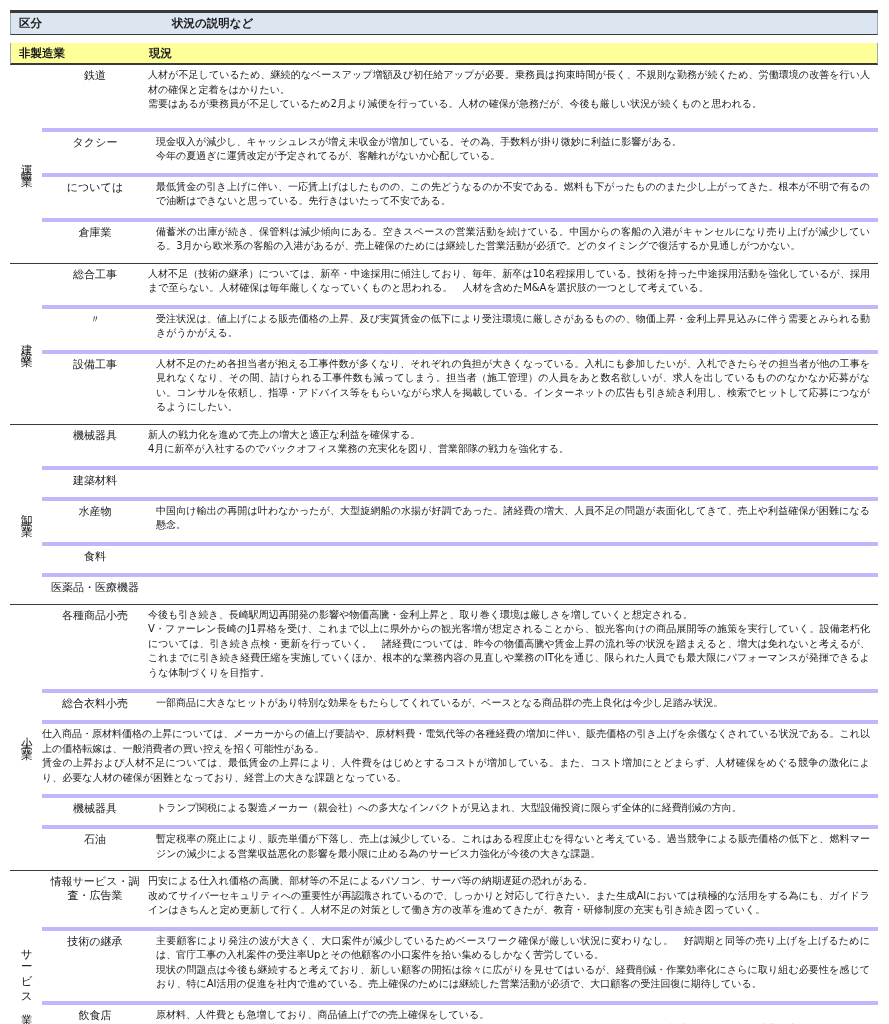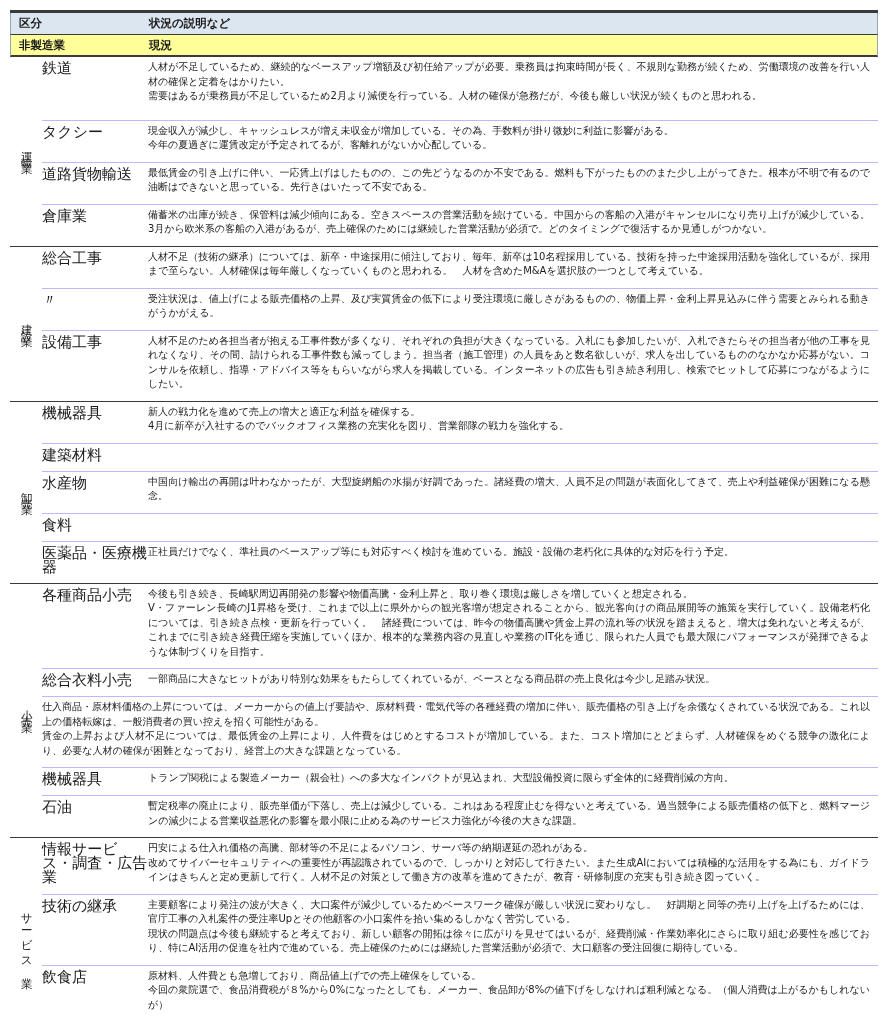--- a/index.html
+++ b/index.html
@@ -12,40 +12,40 @@
     position:absolute;left:10px;top:10px;width:868px;
     border-top:3px solid var(--border-dark);
     border-bottom:2px solid var(--border-dark);
   }
   
   .hrow{
     display:flex;align-items:center;
     height:21px;font-weight:bold;font-size:11.5px;
     border-left:1px solid #98a6bb;border-right:1px solid #98a6bb;
   }
-  .hrow.cat{background:var(--header-bg);border-bottom:1.5px solid var(--border-dark);}
-  .hrow.sub{background:var(--subheader-bg);border-bottom:2px solid var(--border-dark);height:20px;}
+  .hrow.cat{background:var(--header-bg);border-bottom:1.5px solid var(--border-dark);gap:23px;}
+  .hrow.sub{background:var(--subheader-bg);border-bottom:2px solid var(--border-dark);height:20px;margin-top:8px;}
   .hrow .left{width:130px;padding-left:8px;flex:none;}
   .hrow .desc{flex:1;}
   
   .group{display:flex;}
   .group + .group{border-top:1.5px solid var(--border-dark);}
   .gcol{width:32px;flex:none;display:flex;align-items:center;justify-content:center;}
   .vlabel{
     writing-mode:vertical-rl;text-orientation:mixed;
     font-size:11.5px;letter-spacing:6px;line-height:1;
   }
   .grows{flex:1;min-width:0;}
   .irow{display:flex;padding:3px 0 9px 0;}
-  .irow + .irow{border-top:1px solid #c4b5fd;}
+  .irow + .irow{border-top:4px solid #c4b5fd;gap:8px;}
   .irow.sp{padding-bottom:16px;}
   .irow.last{padding-bottom:30px;}
   .ilabel{
-    width:106px;flex:none;text-align:left;
-    font-size:15px;line-height:14px;padding-top:1px;
+    width:106px;flex:none;text-align:center;
+    font-size:11px;line-height:14px;padding-top:1px;
   }
   .itext{
     flex:1;min-width:0;padding-right:8px;
     font-size:10px;line-height:14.5px;
     white-space:pre-wrap;text-align:justify;
   }
 </style>
 </head>
 <body>
 
@@ -70,21 +70,21 @@
         <div class="ilabel">鉄道</div>
         <div class="itext">人材が不足しているため、継続的なベースアップ増額及び初任給アップが必要。乗務員は拘束時間が長く、不規則な勤務が続くため、労働環境の改善を行い人材の確保と定着をはかりたい。
 需要はあるが乗務員が不足しているため2月より減便を行っている。人材の確保が急務だが、今後も厳しい状況が続くものと思われる。</div>
       </div>
       <div class="irow">
         <div class="ilabel">タクシー</div>
         <div class="itext">現金収入が減少し、キャッシュレスが増え未収金が増加している。その為、手数料が掛り微妙に利益に影響がある。
 今年の夏過ぎに運賃改定が予定されてるが、客離れがないか心配している。</div>
       </div>
       <div class="irow">
-        <div class="ilabel">道路貨物輸送</div>
+        <div class="ilabel">については</div>
         <div class="itext">最低賃金の引き上げに伴い、一応賃上げはしたものの、この先どうなるのか不安である。燃料も下がったもののまた少し上がってきた。根本が不明で有るので油断はできないと思っている。先行きはいたって不安である。</div>
       </div>
       <div class="irow">
         <div class="ilabel">倉庫業</div>
         <div class="itext">備蓄米の出庫が続き、保管料は減少傾向にある。空きスペースの営業活動を続けている。中国からの客船の入港がキャンセルになり売り上げが減少している。3月から欧米系の客船の入港があるが、売上確保のためには継続した営業活動が必須で。どのタイミングで復活するか見通しがつかない。</div>
       </div>
     </div>
   </div>
 
   <div class="group">
@@ -122,21 +122,20 @@
       </div>
       <div class="irow">
         <div class="ilabel">水産物</div>
         <div class="itext">中国向け輸出の再開は叶わなかったが、大型旋網船の水揚が好調であった。諸経費の増大、人員不足の問題が表面化してきて、売上や利益確保が困難になる懸念。</div>
       </div>
       <div class="irow">
         <div class="ilabel">食料</div>
       </div>
       <div class="irow">
         <div class="ilabel">医薬品・医療機器</div>
-        <div class="itext">正社員だけでなく、準社員のベースアップ等にも対応すべく検討を進めている。施設・設備の老朽化に具体的な対応を行う予定。</div>
       </div>
     </div>
   </div>
 
   <div class="group">
     <div class="gcol">
       <span class="vlabel">小売業</span>
     </div>
     <div class="grows">
       <div class="irow">

